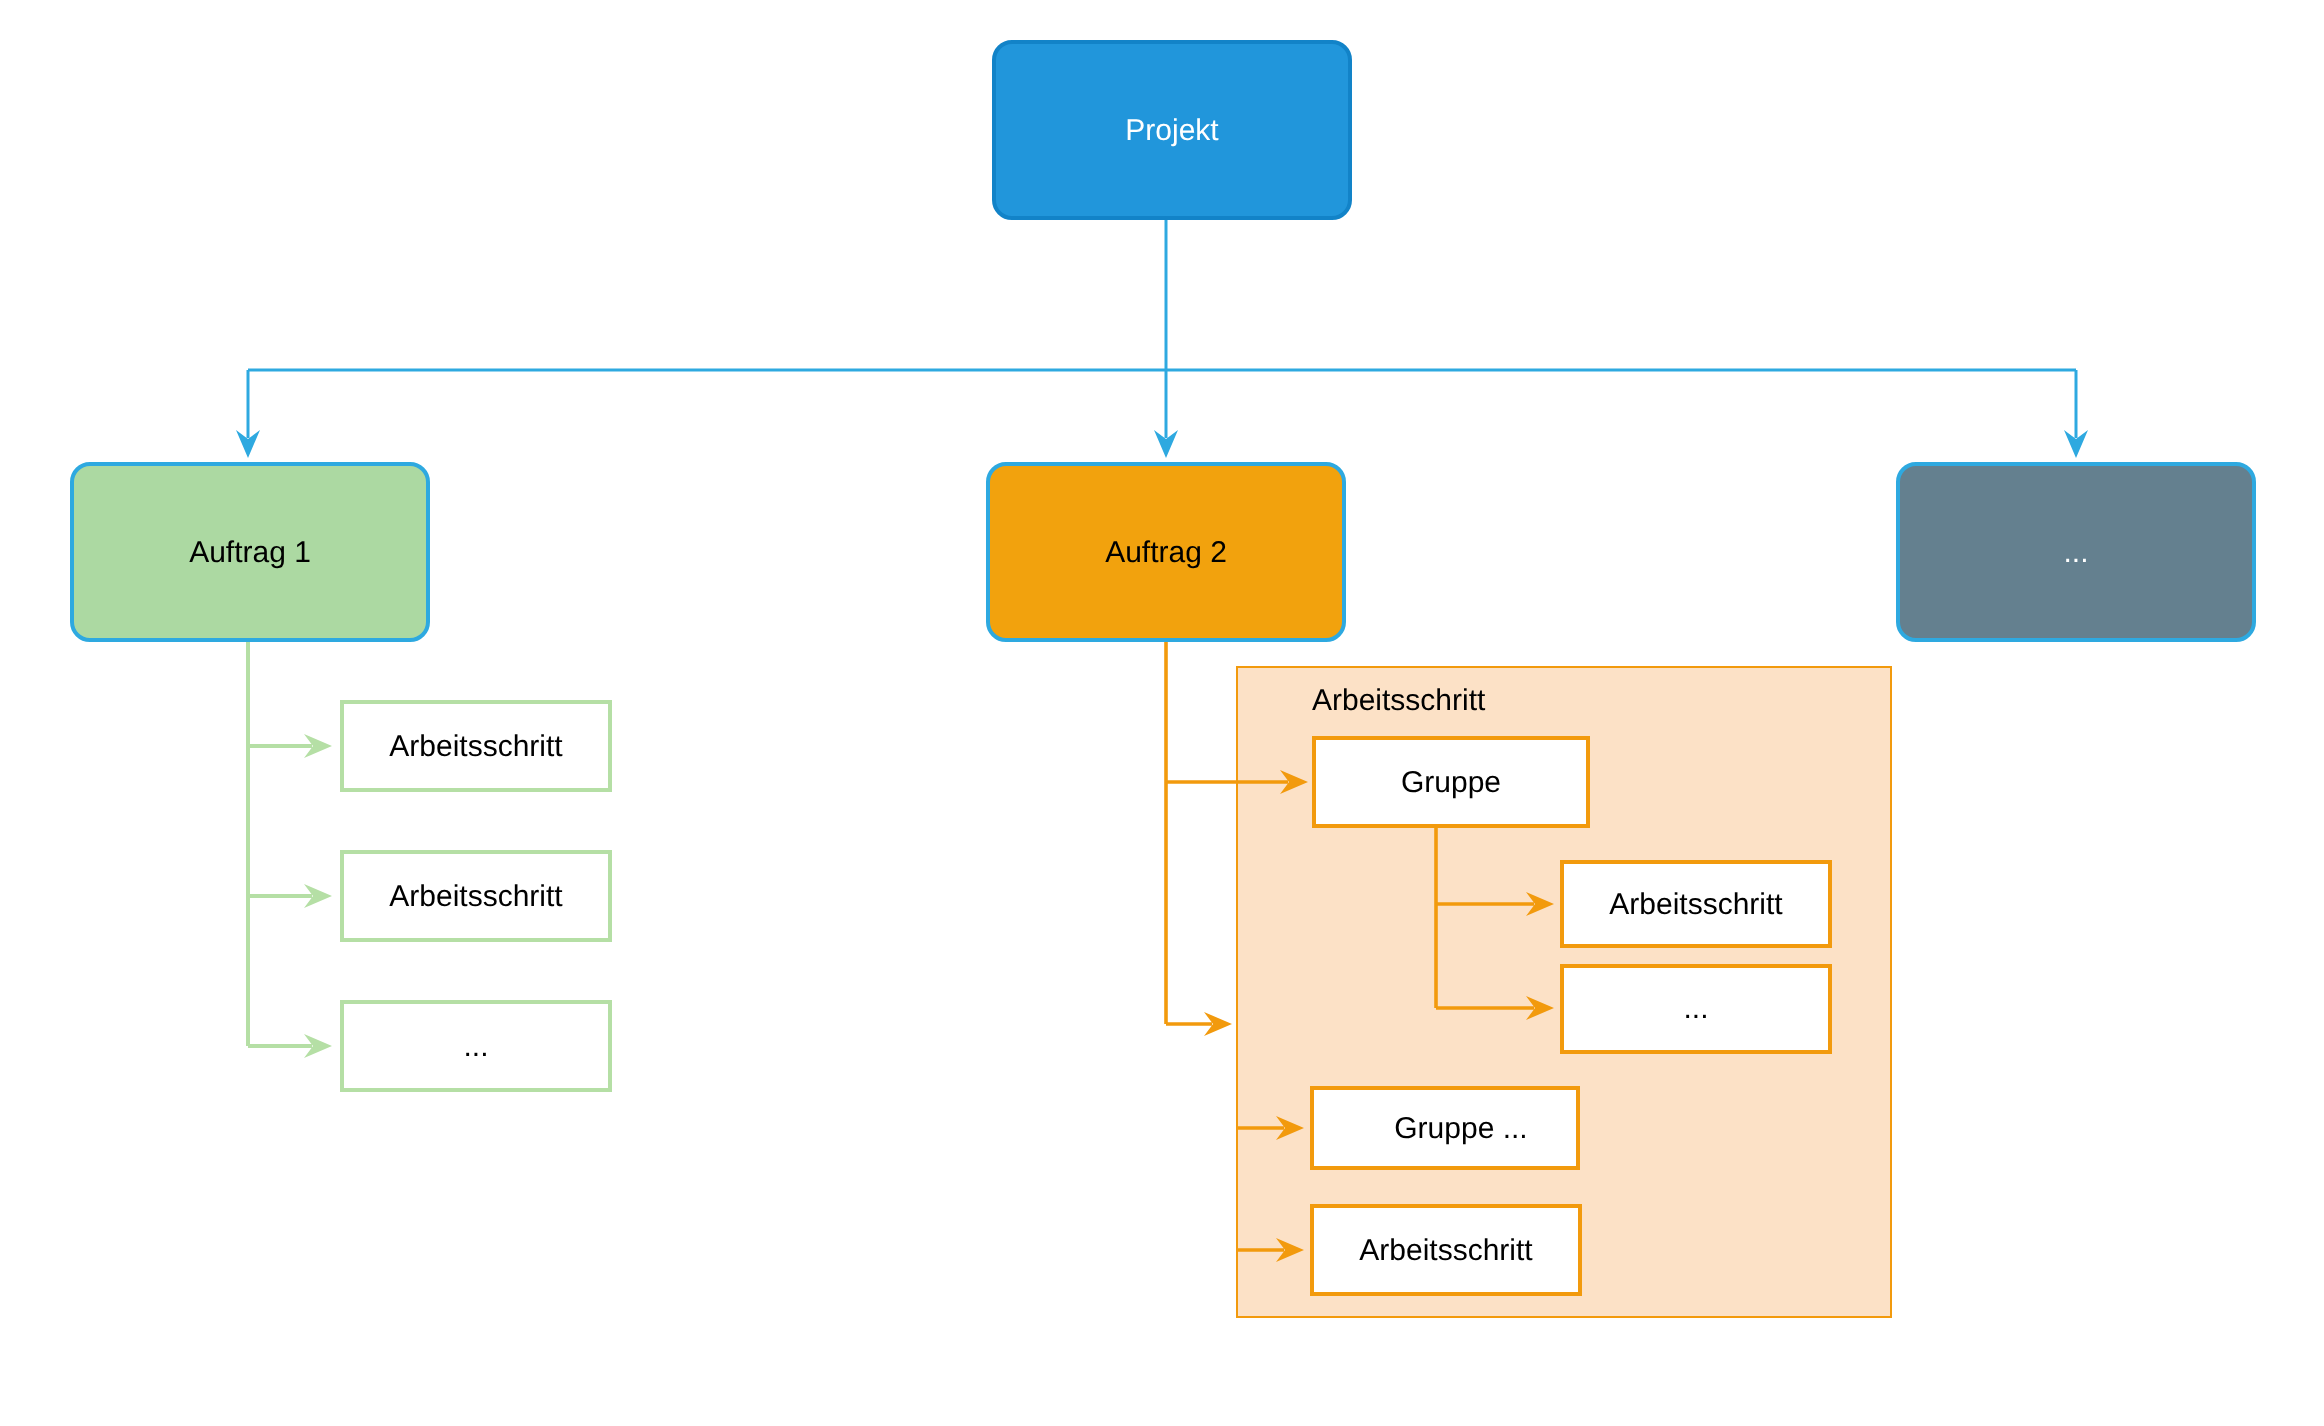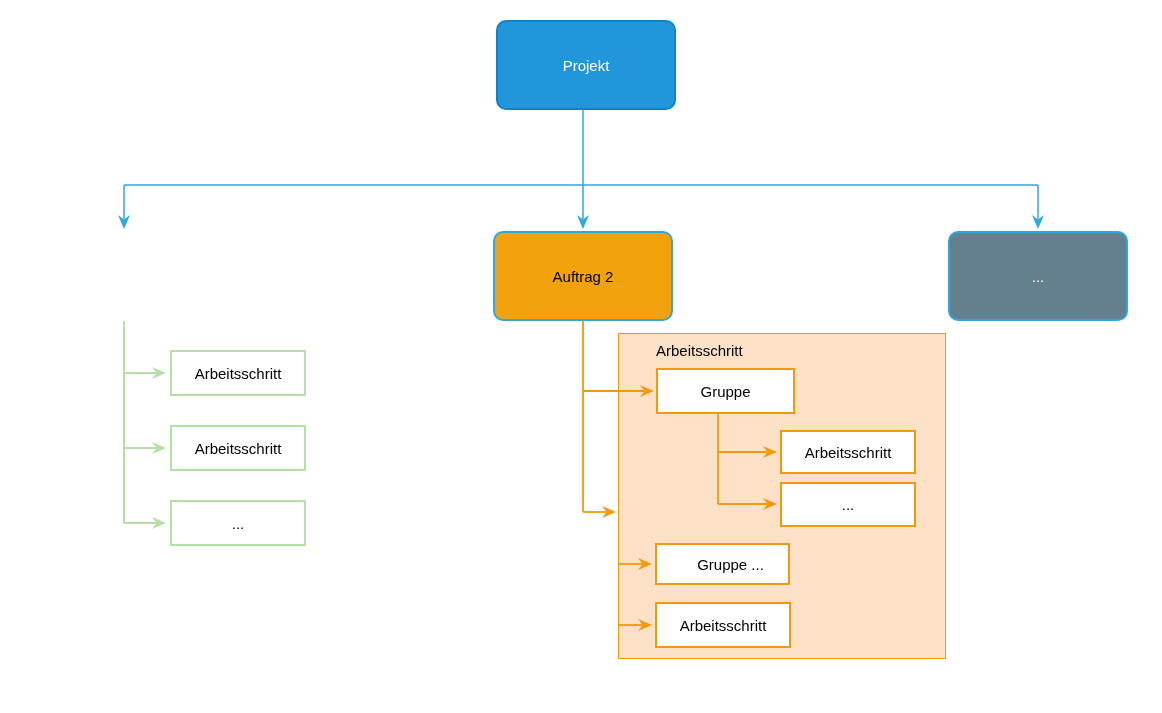--- a/index.html
+++ b/index.html
@@ -142,20 +142,21 @@
       <path class="arrow-orange" d="M654,391 l-14,-6 l4.5,6 l-4.5,6 z"></path>
       <path class="arrow-orange" d="M616,512 l-14,-6 l4.5,6 l-4.5,6 z"></path>
       <path class="arrow-orange" d="M652,564 l-14,-6 l4.5,6 l-4.5,6 z"></path>
       <path class="arrow-orange" d="M652,625 l-14,-6 l4.5,6 l-4.5,6 z"></path>
       <path class="arrow-orange" d="M777,452 l-14,-6 l4.5,6 l-4.5,6 z"></path>
       <path class="arrow-orange" d="M777,504 l-14,-6 l4.5,6 l-4.5,6 z"></path>
     </g>
   </svg>
 
   <div class="node big node-projekt">Projekt</div>
+  <div class="node big node-auftrag1">Auftrag 1</div>
   <div class="node big node-auftrag2">Auftrag 2</div>
   <div class="node big node-auftrag-more">...</div>
 
   <div class="node leaf-green node-a1-step1">Arbeitsschritt</div>
   <div class="node leaf-green node-a1-step2">Arbeitsschritt</div>
   <div class="node leaf-green node-a1-more">...</div>
 
   <div class="node leaf-orange node-gruppe">Gruppe</div>
   <div class="node leaf-orange node-gruppe-step">Arbeitsschritt</div>
   <div class="node leaf-orange node-gruppe-more">...</div>

